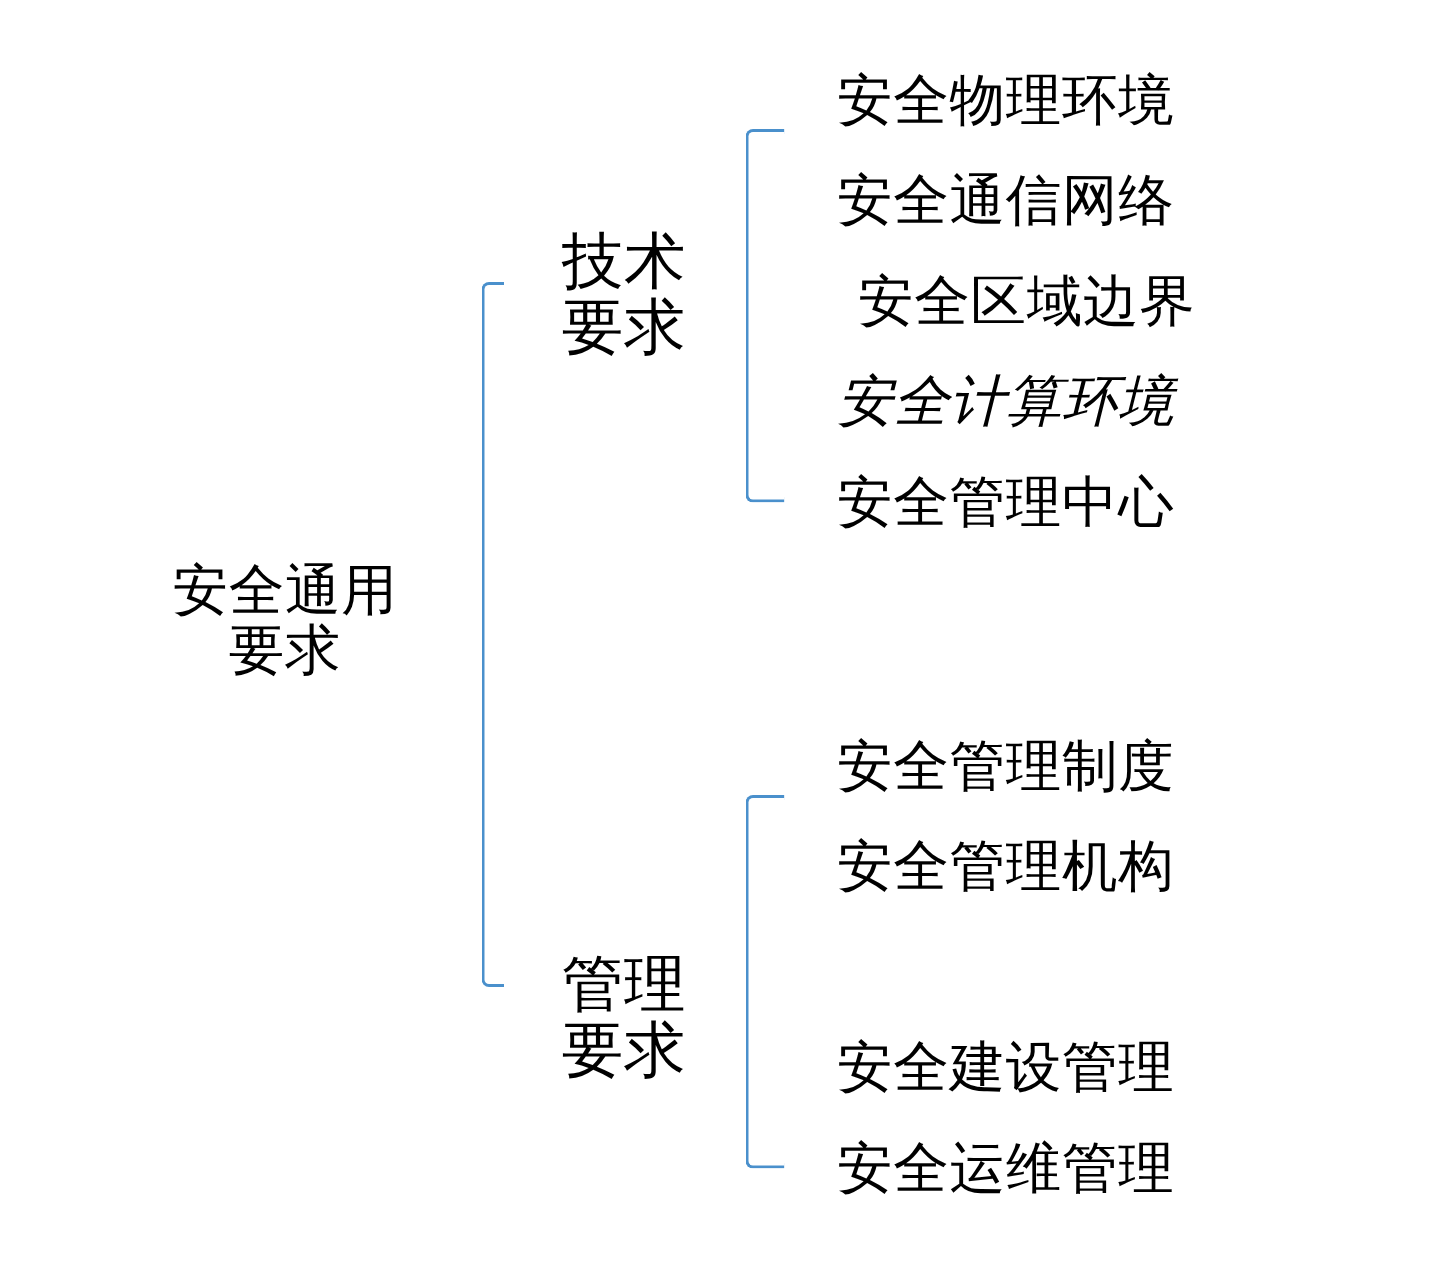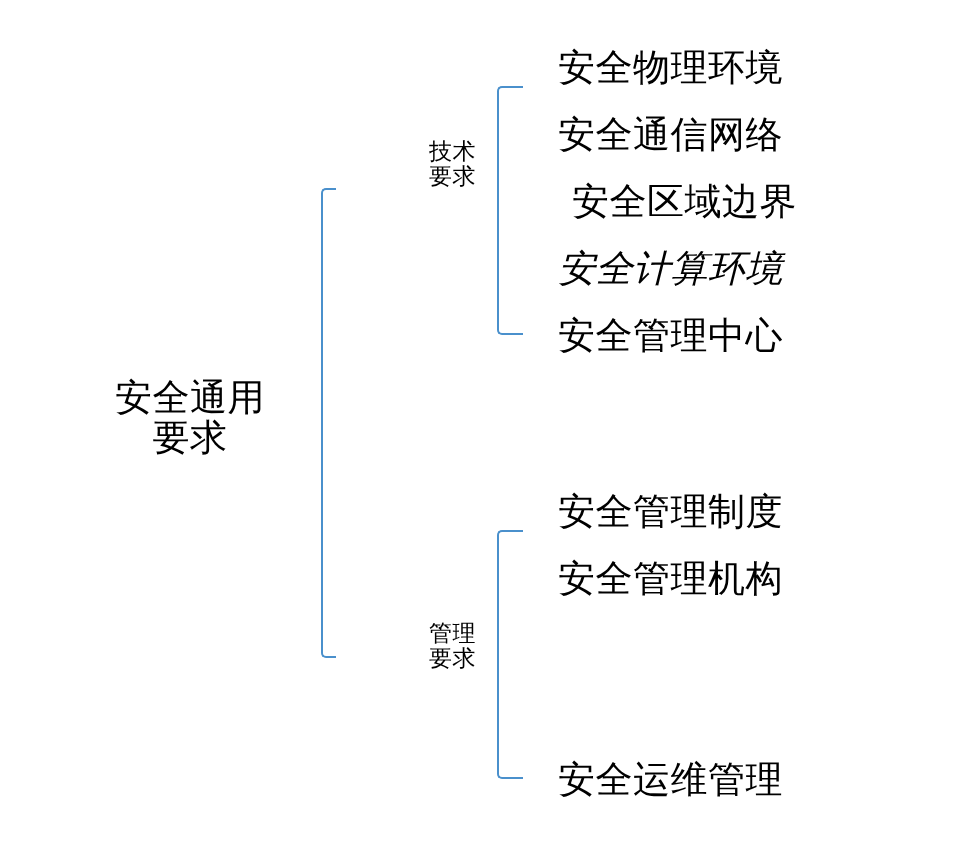--- a/index.html
+++ b/index.html
@@ -30,30 +30,32 @@
     line-height: 1.08;
     letter-spacing: 0.5px;
   }
 
   .root-node {
     left: 95px;
     top: 378px;
     width: 190px;
     text-align: center;
     font-size: 37px;
+    font-family: Liberation Mono, monospace;
   }
   .root-node .line2 {
     display: block;
   }
 
   .branch-node {
     width: 120px;
-    text-align: right;
-    font-size: 23px;
+    text-align: center;
+    font-size: 41px;
     left: 356px;
+    margin-top: 12px;
   }
   .branch-node .line2 {
     display: block;
   }
   #branch-tech  { top: 140px; }
   #branch-mgmt  { top: 622px; }
 
   .leaf-node {
     left: 558px;
     width: 250px;
@@ -120,15 +122,16 @@
 
   <div class="node branch-node" id="branch-mgmt">
     <span>管理</span>
     <span class="line2">要求</span>
   </div>
 
   <div class="bracket" id="bracket-mgmt" style="--bk: #4a90cc;"></div>
 
   <div class="node leaf-node" style="top:492px;">安全管理制度</div>
   <div class="node leaf-node" style="top:559px;">安全管理机构</div>
+  <div class="node leaf-node" style="top:693px;">安全建设管理</div>
   <div class="node leaf-node" style="top:760px;">安全运维管理</div>
 
 </div>
 
 </body></html>

